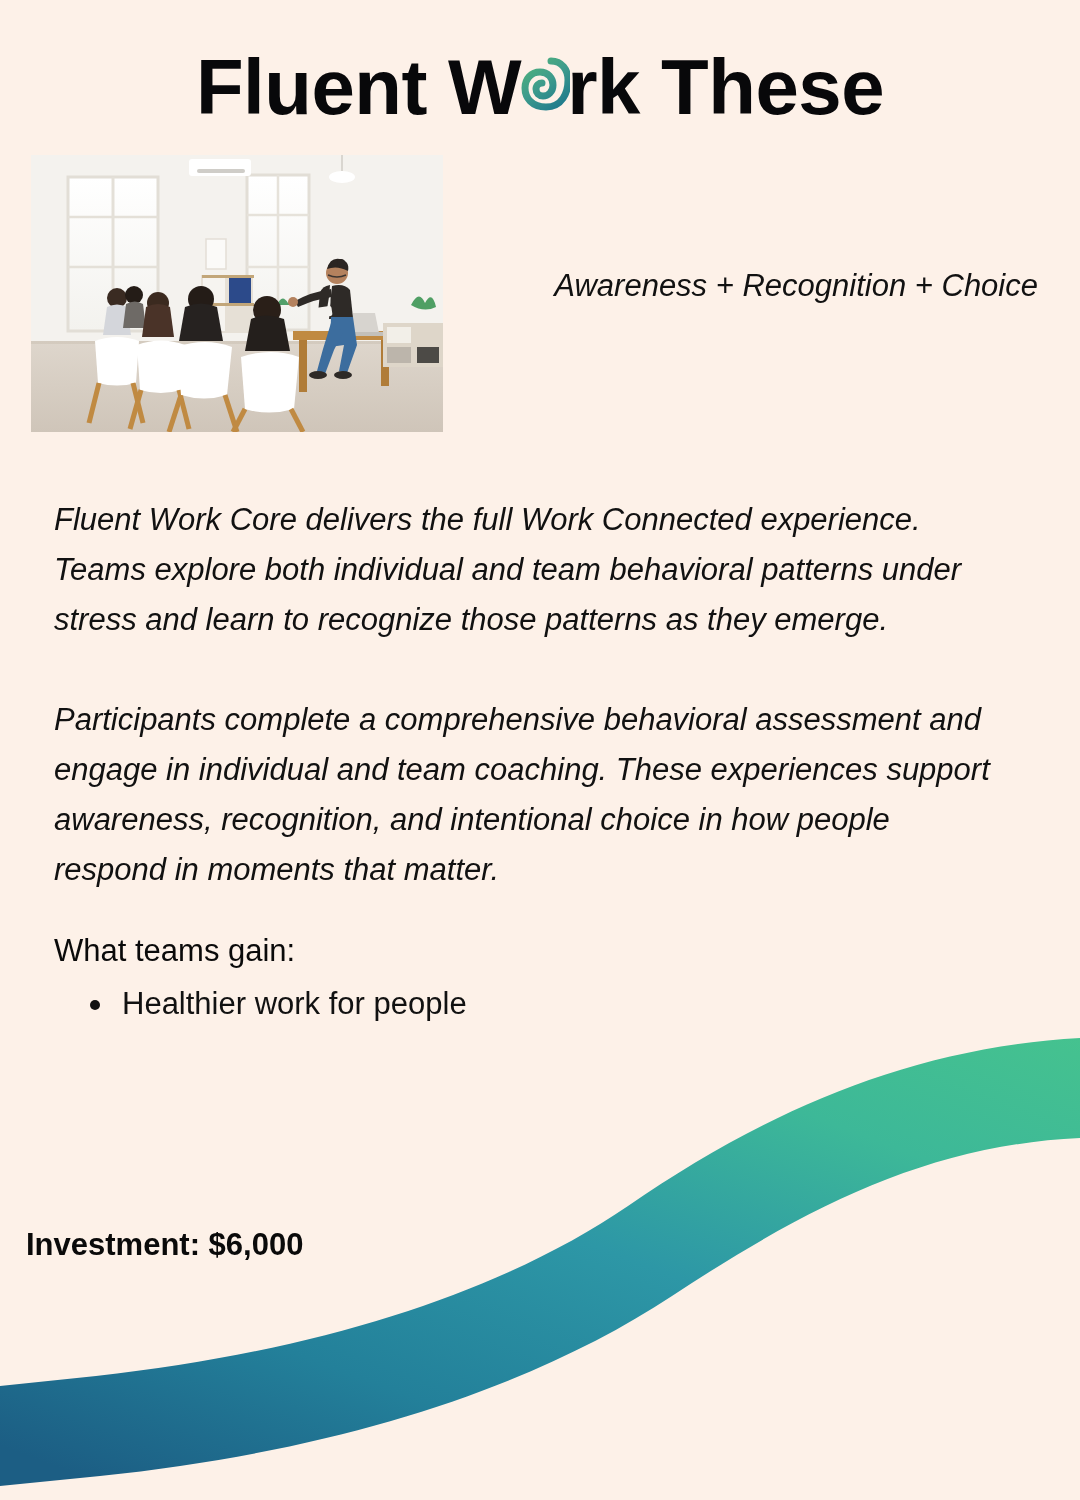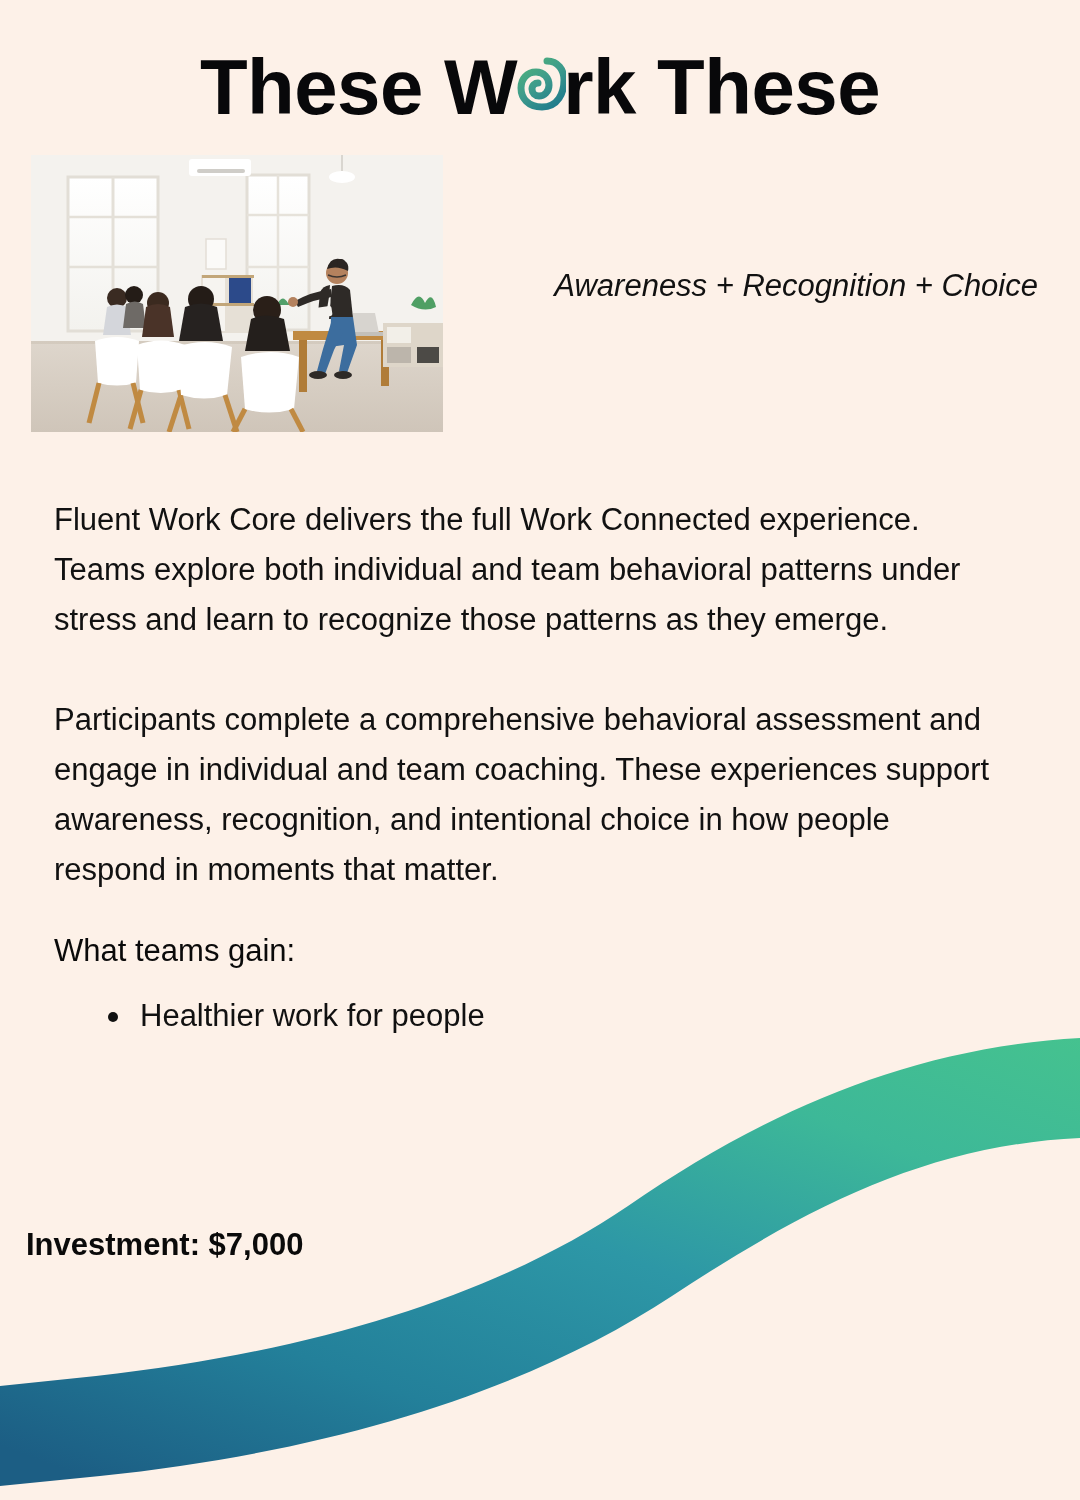--- a/index.html
+++ b/index.html
@@ -94,33 +94,34 @@
     top: 495px;
     width: 960px;
     z-index: 2;
   }
   .para {
     font-size: 31px;
     line-height: 50px;
     color: #111;
     margin: 0 0 50px 0;
     max-width: 940px;
+    font-style: italic;
   }
   .para.p2 { margin-bottom: 34px; }
 
   .gain-heading {
     font-size: 31px;
     line-height: 44px;
     font-weight: normal;
     color: #0a0a0a;
     margin: 0 0 6px 0;
   }
   .gain-list {
     list-style: none;
-    margin: 18px;
+    margin: 0;
     padding: 0;
   }
   .gain-list li {
     font-size: 31px;
     line-height: 50px;
     color: #111;
     position: relative;
     padding-left: 68px;
   }
   .gain-list li .bullet {
@@ -174,21 +175,21 @@
              C 930,1145 810,1205 672,1296
              C 540,1383 350,1450 100,1476
              L 0,1486
              L 0,1386
              L 96,1376
              C 330,1350 508,1288 628,1206
              C 762,1114 906,1048 1080,1038 Z" fill="url(#waveGrad)"></path>
   </svg>
 
   <div class="title-row">
-    <span class="title-text">These W</span><span class="title-icon">
+    <span class="title-text">Fluent W</span><span class="title-icon">
       <svg viewBox="0 0 52 62" width="52" height="62">
         <defs>
           <linearGradient id="logoGrad" x1="0.15" y1="0" x2="0.85" y2="1">
             <stop offset="0%" stop-color="#4EB07C"></stop>
             <stop offset="45%" stop-color="#3E9C8C"></stop>
             <stop offset="100%" stop-color="#1F7A8C"></stop>
           </linearGradient>
         </defs>
         <path d="M33,8
                  C 44,8 50,17 50,27
@@ -318,15 +319,15 @@
   <div class="body-block">
     <p class="para p1">Fluent Work Core delivers the full Work Connected experience. Teams explore both individual and team behavioral patterns under stress and learn to recognize those patterns as they emerge.</p>
     <p class="para p2">Participants complete a comprehensive behavioral assessment and engage in individual and team coaching. These experiences support awareness, recognition, and intentional choice in how people respond in moments that matter.</p>
 
     <div class="gain-heading">What teams gain:</div>
     <ul class="gain-list">
       <li><span class="bullet"></span><span>Healthier work for people</span></li>
     </ul>
   </div>
 
-  <div class="investment">Investment: $7,000</div>
+  <div class="investment">Investment: $6,000</div>
 
 </div>
 
 </body></html>

